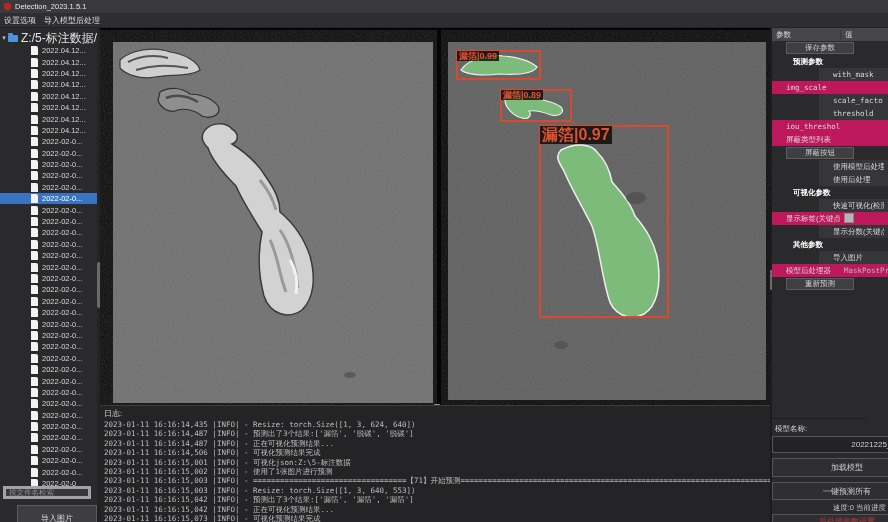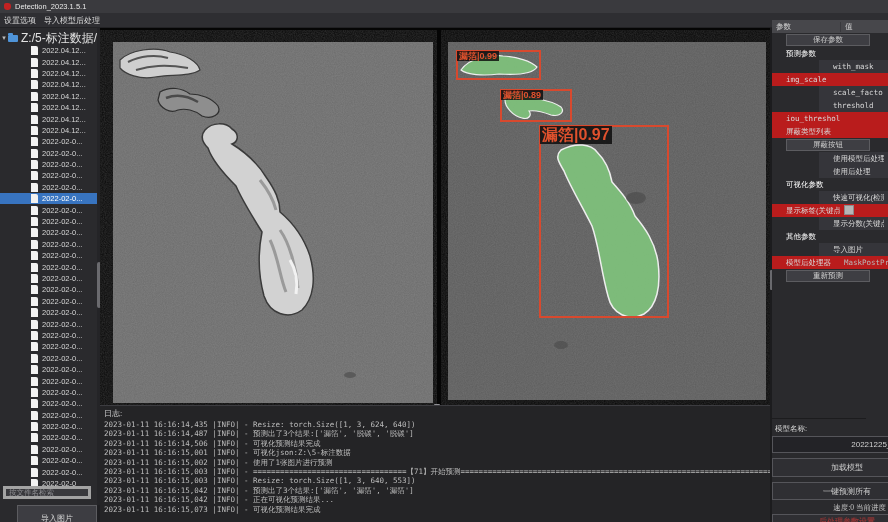--- a/index.html
+++ b/index.html
@@ -54,44 +54,44 @@
 
   
   #log-panel{position:absolute;left:100px;top:405px;width:670px;height:117px;background:#242426;
              border-top:1px solid #3c3c40;box-sizing:border-box;overflow:hidden;padding:2px 0 0 4px;}
   #log-title{font-size:8px;color:#cfcfcf;margin-bottom:1px;}
   .log-line{font-size:7.5px;line-height:9.4px;color:#bdbdbd;white-space:nowrap;}
 
   
   #right-divider{position:absolute;left:770px;top:28px;width:2px;height:494px;background:#1c1c1e;}
   #params-scroll-thumb{position:absolute;left:770px;top:270px;width:3px;height:20px;background:#6a6a6e;border-radius:1px;}
-  #params-panel{position:absolute;left:772px;top:20px;width:116px;height:494px;background:#2a2a2d;overflow:hidden;}
+  #params-panel{position:absolute;left:772px;top:28px;width:116px;height:494px;background:#2a2a2d;overflow:hidden;}
   #params-header{display:flex;height:13px;background:#47474b;align-items:center;font-size:7.5px;color:#d9d9d9;}
   #params-header .col-param{padding-left:4px;width:68px;box-sizing:border-box;}
   #params-header .col-value{padding-left:4px;border-left:1px solid #39393d;}
   .param-row{display:flex;align-items:center;height:13px;font-size:7.5px;}
   .param-row.light{background:#35353a;margin-left:47px;}
-  .param-row.dark{background:#b91c1c;}
+  .param-row.dark{background:#be185d;}
   .param-row .p-label{padding-left:14px;width:68px;box-sizing:border-box;white-space:nowrap;overflow:hidden;color:#d8d8d8;}
   .param-row .p-value{padding-left:4px;color:#b9b9b9;white-space:nowrap;overflow:hidden;flex:1;}
-  .param-section{display:flex;align-items:center;height:13px;font-size:7.5px;font-weight:normal;color:#fff;padding-left:14px;}
+  .param-section{display:flex;align-items:center;height:13px;font-size:7.5px;font-weight:bold;color:#fff;padding-left:21px;}
   .param-btn-row{display:flex;align-items:center;height:14px;}
   .small-btn{margin-left:14px;height:12px;background:#3e3e43;border:1px solid #5c5c60;color:#cfcfcf;
-             font-size:7.5px;padding:0 26px;line-height:10px;}
+             font-size:7.5px;padding:0 18px;line-height:10px;}
   .chk{display:inline-block;width:8px;height:8px;background:#b5b5b5;border:1px solid #8a8a8a;}
 
   
   #model-section{position:absolute;left:772px;top:418px;width:94px;height:104px;border-top:1px solid #1c1c1e;}
   #model-name-label{position:absolute;left:3px;top:5px;font-size:7.5px;color:#d8d8d8;}
   .br-btn{position:absolute;left:0;width:150px;background:#2f2f33;border:1px solid #55555a;
           color:#cfcfcf;font-size:8px;box-sizing:border-box;}
   #model-name-field{top:17px;height:17px;background:#232327;text-align:right;padding-right:3px;line-height:15px;}
   #load-model-btn{top:39px;height:19px;text-align:center;}
   #predict-all-btn{top:63px;height:18px;text-align:center;}
-  #speed-text{position:absolute;left:0;top:84px;width:114px;text-align:right;font-size:7.5px;color:#c9c9c9;font-family:Liberation Serif, serif;}
+  #speed-text{position:absolute;left:0;top:84px;width:114px;text-align:right;font-size:7.5px;color:#c9c9c9;}
   #postproc-btn{top:95px;height:14px;text-align:center;color:#8a3434;font-weight:bold;}
 </style>
 </head>
 <body>
 
 <div id="app">
 
   <div id="titlebar">
     <span class="logo"></span>
     <span class="app-title">Detection_2023.1.5.1</span>
@@ -328,20 +328,21 @@
       </div>
   </div>
 
   <div id="splitter-handle"></div>
 
   <div id="log-panel">
     <div id="log-title">日志:</div>
     <div id="log-lines">
         <div class="log-line mono">2023-01-11 16:16:14,435 |INFO| - Resize: torch.Size([1, 3, 624, 640])</div>
         <div class="log-line mono">2023-01-11 16:16:14,487 |INFO| - 预测出了3个结果:['漏箔', '脱碳', '脱碳']</div>
+        <div class="log-line mono">2023-01-11 16:16:14,487 |INFO| - 正在可视化预测结果...</div>
         <div class="log-line mono">2023-01-11 16:16:14,506 |INFO| - 可视化预测结果完成</div>
         <div class="log-line mono">2023-01-11 16:16:15,001 |INFO| - 可视化json:Z:\5-标注数据</div>
         <div class="log-line mono">2023-01-11 16:16:15,002 |INFO| - 使用了1张图片进行预测</div>
         <div class="log-line mono">2023-01-11 16:16:15,003 |INFO| - ==================================【71】开始预测======================================================================================</div>
         <div class="log-line mono">2023-01-11 16:16:15,003 |INFO| - Resize: torch.Size([1, 3, 640, 553])</div>
         <div class="log-line mono">2023-01-11 16:16:15,042 |INFO| - 预测出了3个结果:['漏箔', '漏箔', '漏箔']</div>
         <div class="log-line mono">2023-01-11 16:16:15,042 |INFO| - 正在可视化预测结果...</div>
         <div class="log-line mono">2023-01-11 16:16:15,073 |INFO| - 可视化预测结果完成</div>
       </div>
   </div>

